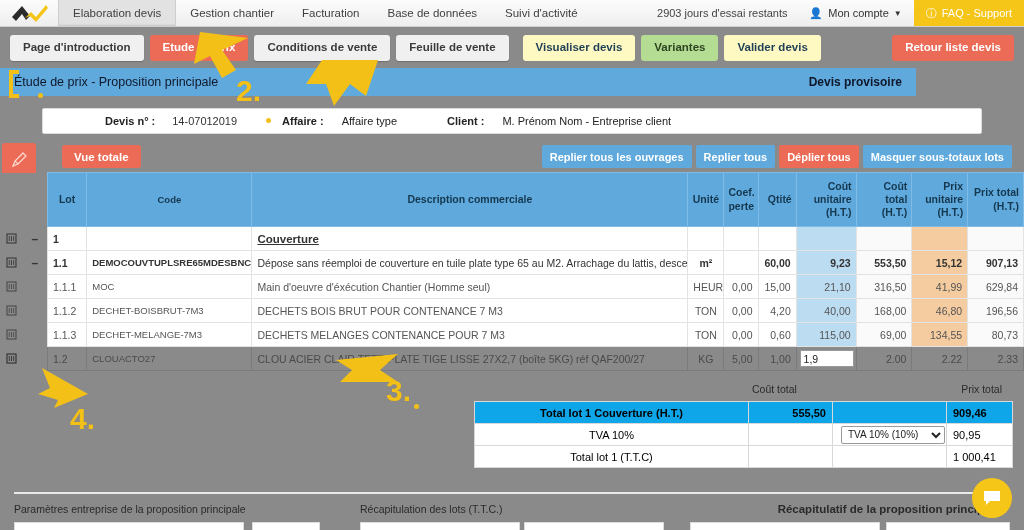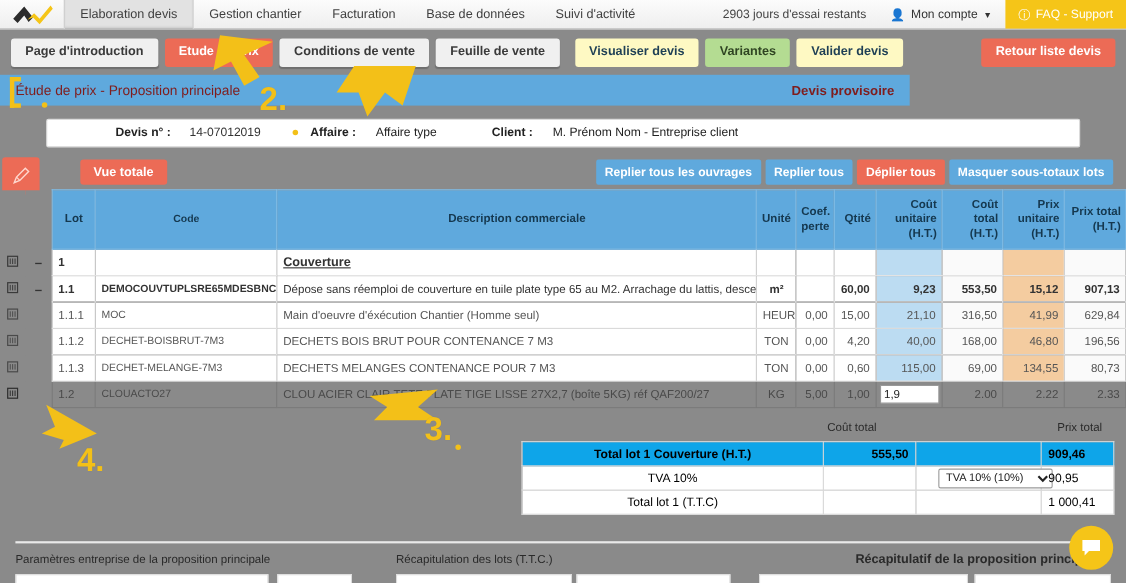--- a/index.html
+++ b/index.html
@@ -52,23 +52,23 @@
     border: none; cursor: pointer; line-height: 1;
   }
   .btn-grey { background: #f0f0f0; color: #3a3a3a; box-shadow: 0 1px 1px rgba(0,0,0,.2); }
   .btn-red { background: #ec6b56; color: #fff; }
   .btn-blue { background: #fef9c3; color: #1e3f55; }
   .btn-green { background: #b4dc92; color: #2f4422; }
   .tabrow-right { margin-left: auto; }
 
   
   .titleband {
-    position: absolute; top: 68px; left: 0; width: 827px; height: 28px;
+    position: absolute; top: 68px; left: 0; width: 916px; height: 28px;
     background: #5fa9dd; display: flex; align-items: center;
-    padding: 0 14px; color: #7f1d1d;
+    padding: 0 14px; color: #0f172a;
   }
   .titleband .t-left { font-size: 12.5px; }
   .titleband .t-right { margin-left: auto; font-size: 12px; font-weight: bold; }
 
   
   .infobar {
     position: absolute; top: 108px; left: 42px; width: 940px; height: 26px;
     background: #fff; border: 1px solid #dcdcdc; border-radius: 2px;
     display: flex; align-items: center; font-size: 11px; color: #222;
   }
@@ -83,21 +83,21 @@
   }
   .pencil-btn {
     position: absolute; left: 2px; top: 0; width: 34px; height: 34px;
     background: #ec6b56; border-radius: 3px;
     display: flex; align-items: center; justify-content: center;
   }
   .vue-totale {
     position: absolute; left: 62px; top: 2px;
     height: 23px; padding: 0 12px; border-radius: 3px;
     background: #ec6b56; color: #fff; font-size: 11.5px; font-weight: bold;
-    display: flex; align-items: center; margin-left: 11px;
+    display: flex; align-items: center;
   }
   .actionbar-right { position: absolute; right: 12px; top: 2px; display: flex; gap: 4px; }
   .abtn {
     height: 23px; padding: 0 8px; border-radius: 2px;
     display: flex; align-items: center; font-size: 11px; font-weight: bold;
     color: #fff; white-space: nowrap;
   }
   .abtn-blue { background: #5fa9dd; }
   .abtn-red  { background: #ec6b56; }
 
@@ -424,21 +424,21 @@
       <tbody>
         <tr class="tot-hl">
           <td class="tot-label">Total lot 1 Couverture (H.T.)</td>
           <td class="tot-c1">555,50</td>
           <td class="tot-c2"></td>
           <td class="tot-c3">909,46</td>
         </tr>
         <tr>
           <td class="tot-label">TVA 10%</td>
           <td class="tot-c1"></td>
-          <td class="tot-c2" style="padding:1px 20px">
+          <td class="tot-c2" style="padding:1px 8px">
             <select class="tva-select">
               <option>TVA 10% (10%)</option>
               <option>TVA 20% (20%)</option>
               <option>TVA 5,5% (5,5%)</option>
             </select>
           </td>
           <td class="tot-c3">90,95</td>
         </tr>
         <tr>
           <td class="tot-label">Total lot 1 (T.T.C)</td>

